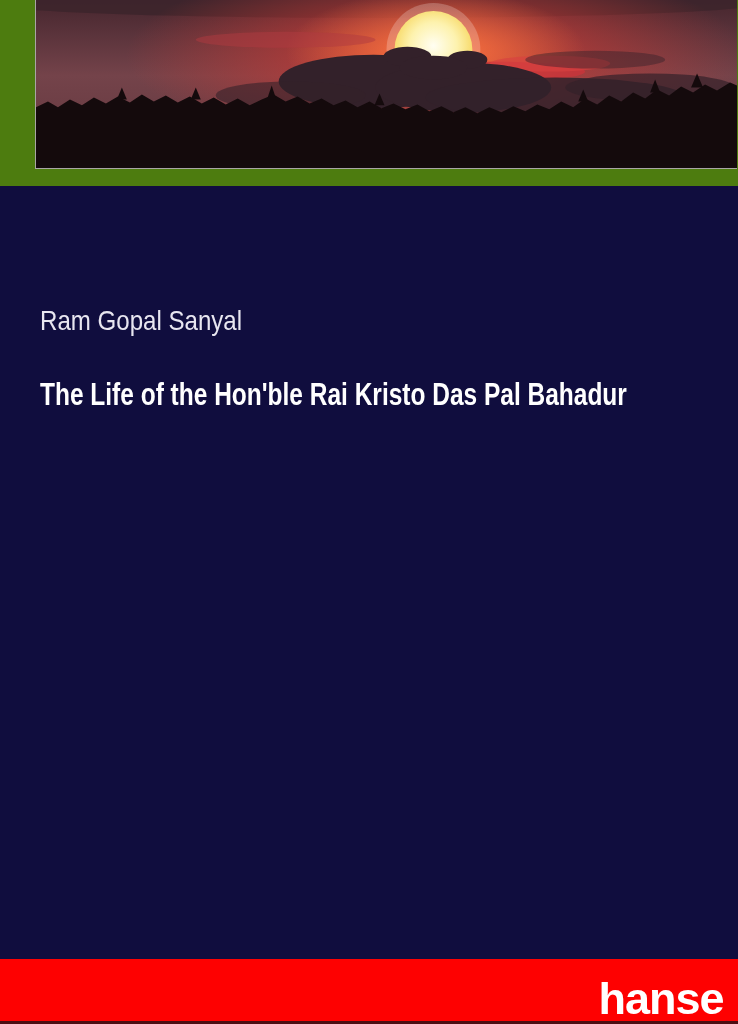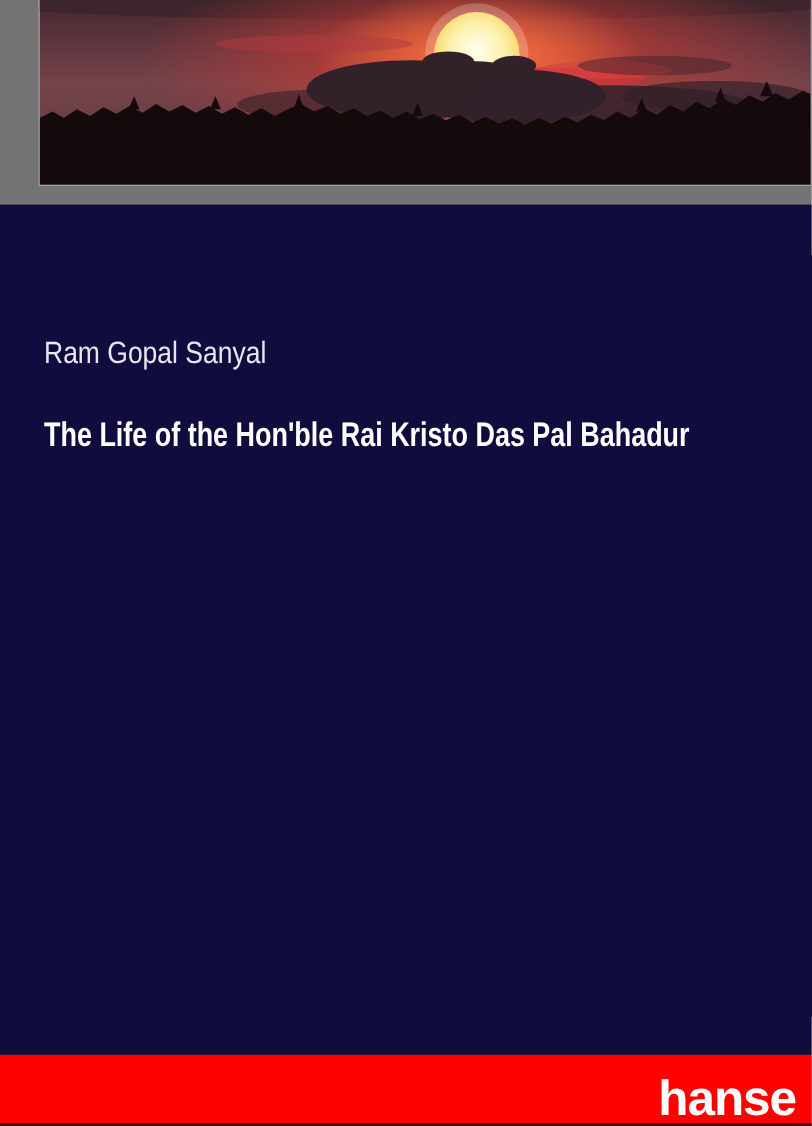--- a/index.html
+++ b/index.html
@@ -1,19 +1,19 @@
 <!DOCTYPE html>
 <html><head>
 <meta charset="utf-8">
 <style>
   html,body{margin:0;padding:0;background:#ffffff;}
   .cover{
     position:relative;
     width:738px;height:1024px;
-    background:#737373;
+    background:#4d7c0f;
     overflow:hidden;
     font-family:"Liberation Sans", sans-serif;
   }
   
   .photo-frame{
     position:absolute;
     left:35px;top:0;
     width:702px;height:169px;
     border-left:1px solid #a8a6a4;
     border-bottom:1px solid #a8a6a4;

